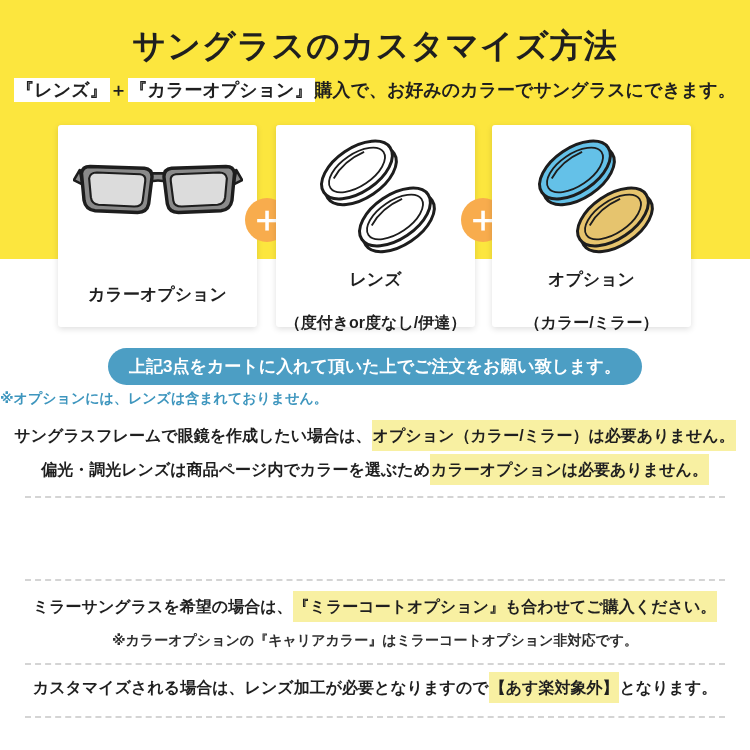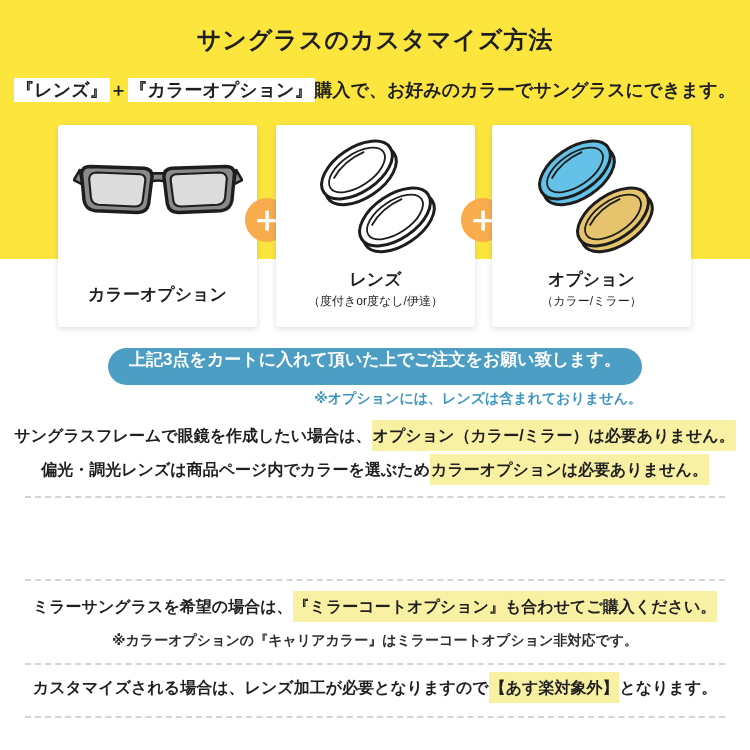--- a/index.html
+++ b/index.html
@@ -9,21 +9,21 @@
     position:relative; width:750px; height:750px; margin:0 auto;
     background:#ffffff; overflow:hidden;
   }
   
   .hero {
     position:absolute; left:0; top:0; width:750px; height:259px;
     background:#FCE63E;
   }
   .title {
     position:absolute; left:0; top:24px; width:750px;
-    text-align:center; font-size:24px; font-weight:bold; color:#1f1f1f;
+    text-align:center; font-size:33px; font-weight:bold; color:#1f1f1f;
     letter-spacing:1px;
   }
   .subtitle {
     position:absolute; left:0; top:78px; width:750px;
     text-align:center; font-size:18px; font-weight:bold; color:#1f1f1f;
     line-height:24px;
   }
   .wbox { background:#ffffff; padding:2px 2px; }
   
   .card {
@@ -34,43 +34,43 @@
   .card-1 { left:58px; }
   .card-2 { left:276px; }
   .card-3 { left:492px; }
   .card svg { position:absolute; left:50%; transform:translateX(-50%); }
   .card-label {
     position:absolute; left:0; width:100%; text-align:center;
     font-size:17px; font-weight:bold; color:#1f1f1f;
   }
   .card-sublabel {
     position:absolute; left:0; width:100%; text-align:center;
-    font-size:12px; font-weight:normal; color:#1f1f1f;
+    font-size:16px; font-weight:bold; color:#1f1f1f;margin-top:20px;
   }
   .plus-circle {
     position:absolute; top:198px; width:44px; height:44px;
     background:#F8AC4D; border-radius:50%;
     display:flex; align-items:center; justify-content:center;
   }
   .plus-1 { left:245px; }
   .plus-2 { left:461px; }
   .plus-circle span {
     color:#ffffff; font-size:36px; font-weight:bold; line-height:1;
     margin-top:-3px;
   }
   
   .banner {
     position:absolute; left:108px; top:348px; width:534px; height:37px;
     background:#4C9EC4; border-radius:19px;
-    display:flex; align-items:flex-start; justify-content:center;
+    display:flex; align-items:center; justify-content:center;
     color:#ffffff; font-size:17px; font-weight:bold;
   }
   .banner-note {
     position:absolute; left:0; top:390px; width:642px;
-    text-align:right; color:#3E96BE; font-size:14px; font-weight:bold;
+    text-align:left; color:#3E96BE; font-size:14px; font-weight:bold;
   }
   
   .tblock {
     position:absolute; left:0; width:750px; text-align:center;
     font-size:16px; font-weight:bold; color:#1f1f1f;
   }
   .block-1 { top:419px; line-height:34px; }
   .block-2 { top:505px; line-height:31px; }
   .block-3-main { top:596px; line-height:22px; }
   .block-3-note { top:630px; line-height:20px; font-size:14px; color:#2e2e2e; }

